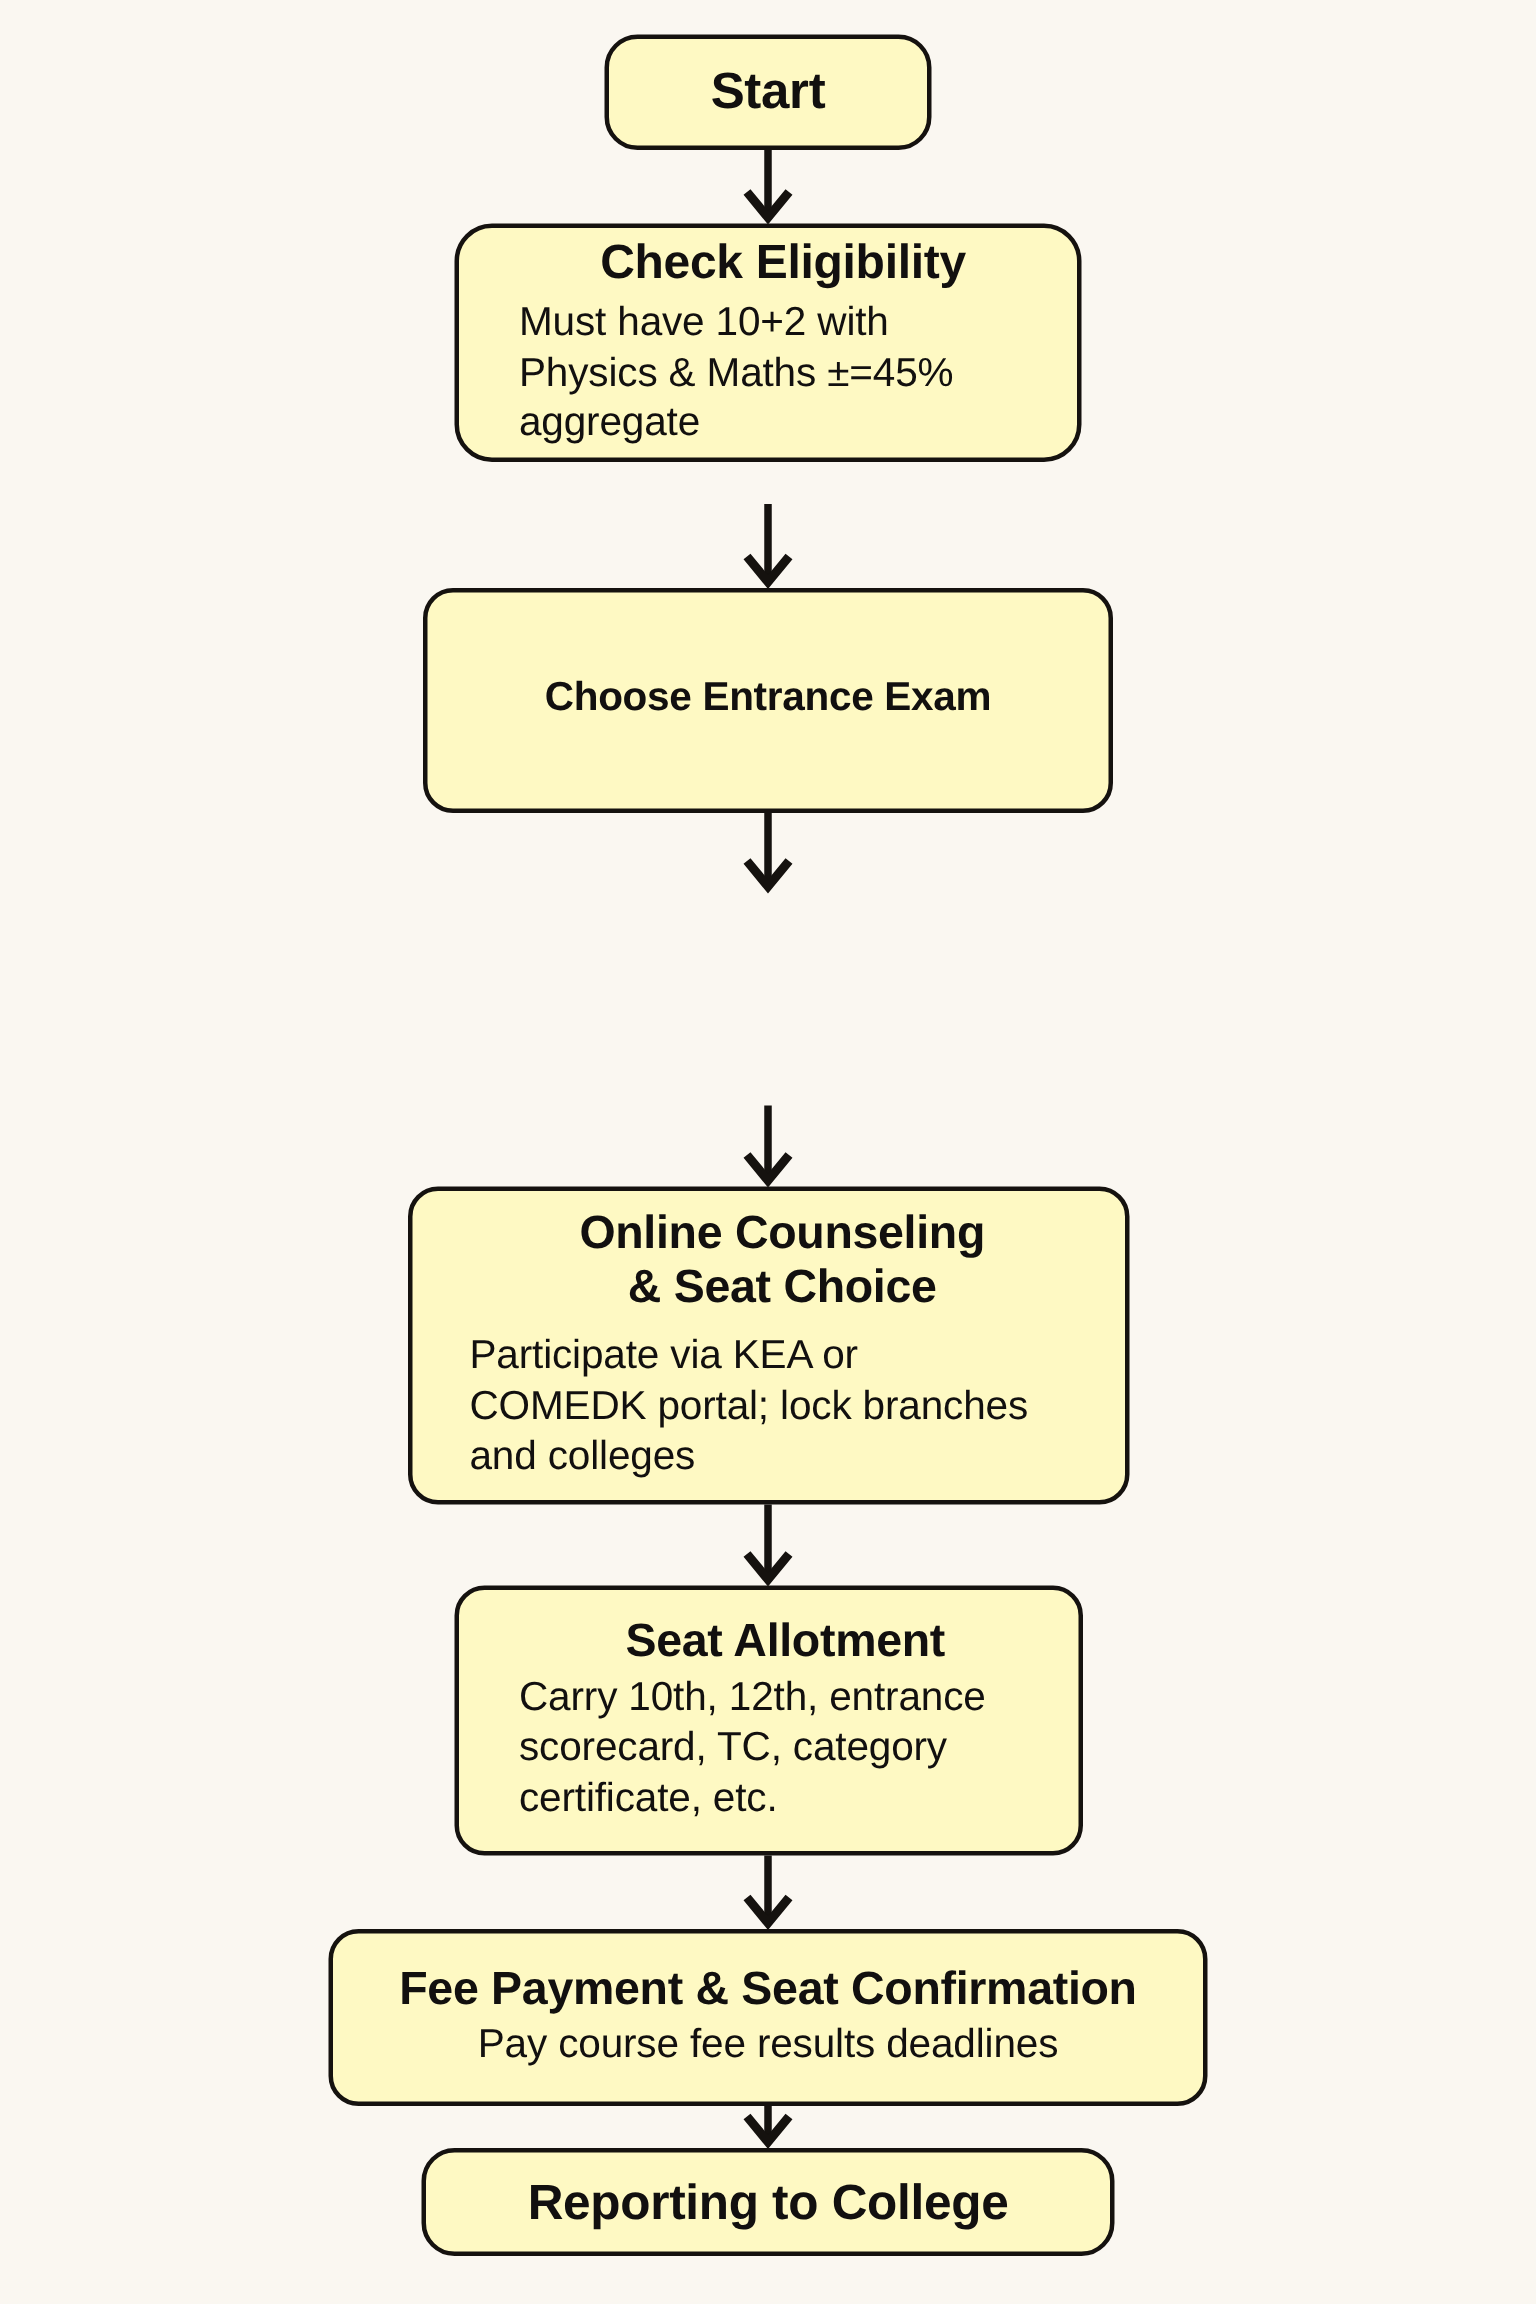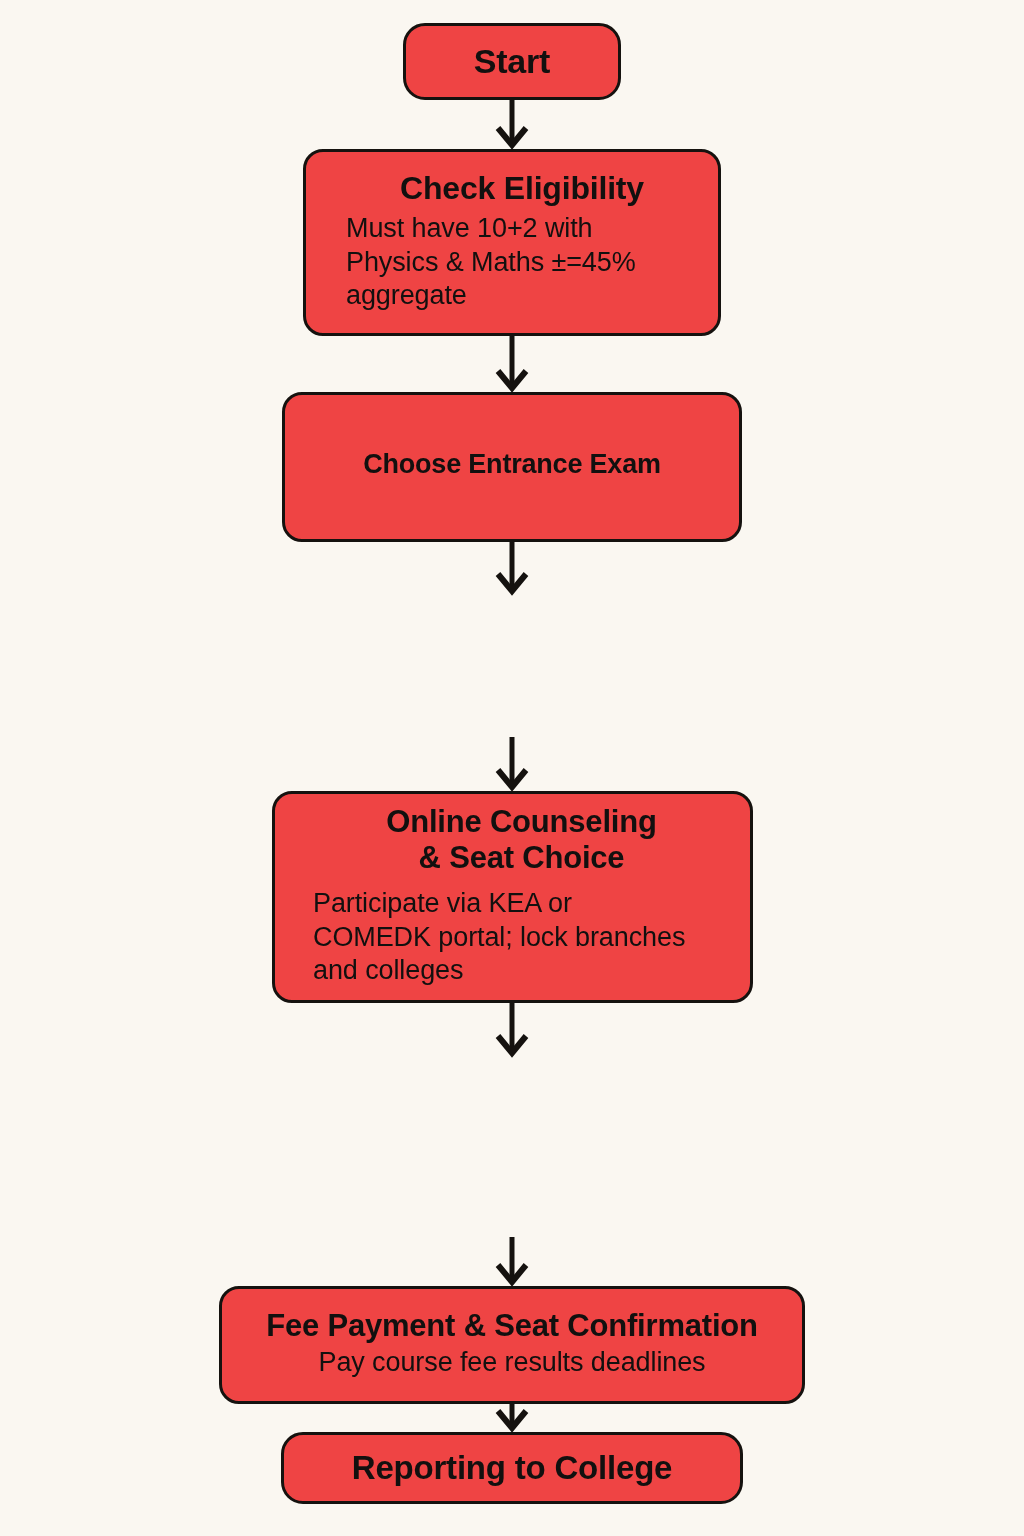--- a/index.html
+++ b/index.html
@@ -20,21 +20,21 @@
     position: relative;
     width: 1024px;
     height: 1536px;
     background: #faf7f1;
   }
 
   
   .node {
     position: absolute;
     box-sizing: border-box;
-    background: #ef4444;
+    background: #fef9c3;
     border: 3px solid #15120f;
     border-radius: 20px;
     display: flex;
     flex-direction: column;
     justify-content: center;
     padding: 6px 14px;
   }
 
   .node-title {
     font-weight: bold;
@@ -55,22 +55,23 @@
   .body-left   { text-align: left; }
 
   
   #node-start {
     left: 403px; top: 23px; width: 218px; height: 77px;
     border-radius: 22px;
   }
   #node-start .node-title { font-size: 34px; }
 
   #node-eligibility {
-    left: 303px; top: 149px; width: 418px; height: 187px;
+    left: 303px; top: 149px; width: 418px; height: 159px;
     padding: 10px 20px 12px 40px;
+    border-radius: 25px;
   }
   #node-eligibility .node-title { font-size: 32px; margin-bottom: 4px; }
   #node-eligibility .node-body  { font-size: 27px; }
 
   #node-exam-choice {
     left: 282px; top: 392px; width: 460px; height: 150px;
     padding: 8px 20px 10px 20px;
   }
   #node-exam-choice .node-title { font-size: 27px; margin-bottom: 3px; text-align: center; }
   #node-exam-choice .node-body  { font-size: 27px; padding-left: 16px; }
@@ -167,20 +168,26 @@
 
 
   <div class="node" id="node-counseling">
     <div class="node-title">Online Counseling
 &amp; Seat Choice</div>
     <div class="node-body body-left">Participate via KEA or
 COMEDK portal; lock branches
 and colleges</div>
   </div>
 
+  <div class="node" id="node-allotment">
+    <div class="node-title">Seat Allotment</div>
+    <div class="node-body body-left">Carry 10th, 12th, entrance
+scorecard, TC, category
+certificate, etc.</div>
+  </div>
 
   <div class="node" id="node-fee">
     <div class="node-title">Fee Payment &amp; Seat Confirmation</div>
     <div class="node-body body-center">Pay course fee results deadlines</div>
   </div>
 
   <div class="node" id="node-reporting">
     <div class="node-title">Reporting to College</div>
   </div>
 

